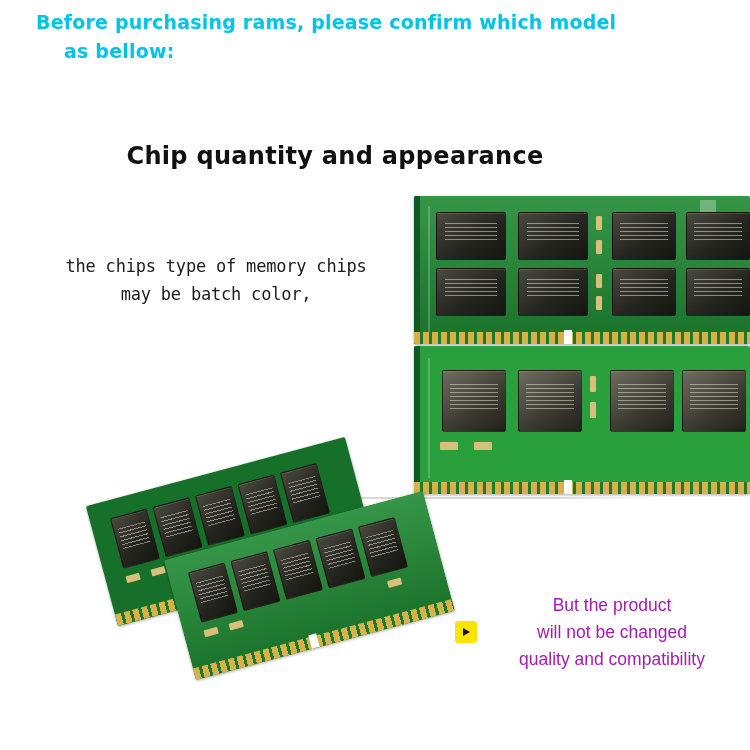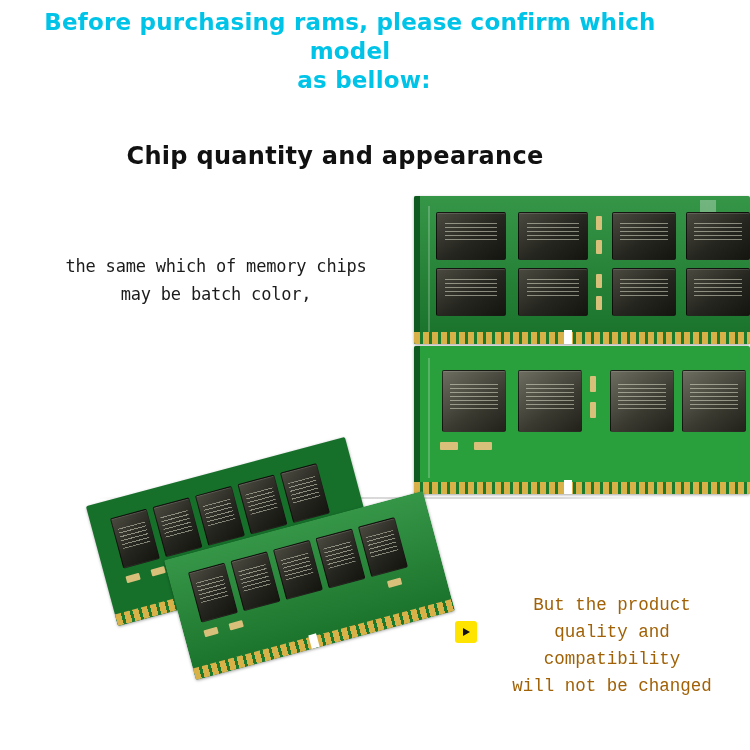--- a/index.html
+++ b/index.html
@@ -19,24 +19,23 @@
   #notice {
     position: absolute;
     left: 0;
     top: 8px;
     width: 690px;
     padding: 0 26px;
     box-sizing: border-box;
     color: #00c3e8;
     font-family: "DejaVu Sans", sans-serif;
     font-weight: bold;
-    font-size: 23px;
+    font-size: 19px;
     line-height: 29px;
     letter-spacing: 0.2px;
-    text-align: center;
   }
   #notice .l1 { padding-left: 10px; }
   #notice .l2 { padding-left: 24px; }
   #notice .l3 { padding-left: 38px; }
 
   
   #heading {
     position: absolute;
     left: 0;
     top: 142px;
@@ -74,22 +73,22 @@
     height: 2px;
     background: linear-gradient(to right, rgba(200,200,200,0), #d9d9d9 18%, #d9d9d9 82%, rgba(200,200,200,0));
   }
 
   
   #caption {
     position: absolute;
     left: 487px;
     top: 592px;
     width: 250px;
-    color: #a16207;
-    font-family: Liberation Mono, monospace;
+    color: #a21caf;
+    font-family: Liberation Sans, sans-serif;
     font-size: 17.5px;
     line-height: 27px;
     text-align: center;
   }
   #bullet {
     position: absolute;
     left: 455px;
     top: 621px;
     width: 22px;
     height: 22px;
@@ -186,21 +185,21 @@
 <body>
 
 <div id="notice">
   <div class="l1">Before purchasing rams, please confirm which model</div>
   <div class="l3">as bellow:</div>
 </div>
 
 <div id="heading">Chip quantity and appearance</div>
 
 <div id="blurb">
-  <div>the same which of memory chips</div>
+  <div>the chips type of memory chips</div>
   <div>may be batch color,</div>
 </div>
 
 <div class="pcb" id="ram-sodimm-top">
 
   <div class="edgecap" style="left:0;top:0;width:6px;height:148px;"></div>
   <div class="silk" style="left:14px;top:10px;width:2px;height:128px;opacity:.35;"></div>
   <div class="silk" style="left:286px;top:4px;width:16px;height:22px;opacity:.5;"></div>
 
   <div class="chip" style="left:22px;top:16px;width:68px;height:46px;"></div>
@@ -267,15 +266,15 @@
   <div class="notch" style="left:120px;"></div>
 </div>
 
 <div id="bullet">
   <svg width="12" height="12" viewBox="0 0 12 12" aria-hidden="true">
     <polygon points="3,2 10,6 3,10" fill="#111111"></polygon>
   </svg>
 </div>
 <div id="caption">
   <div>But the product</div>
+  <div>will not be changed</div>
   <div>quality and compatibility</div>
-  <div>will not be changed</div>
 </div>
 
 </body></html>

